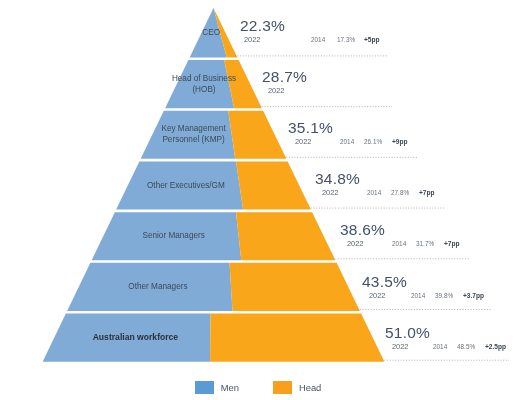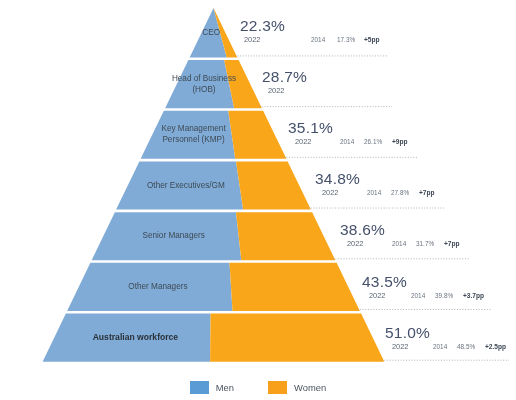--- a/index.html
+++ b/index.html
@@ -184,17 +184,17 @@
       </g>
   </svg>
 
   <div class="legend-wrap">
     <div class="legend-item">
       <span class="legend-swatch" id="sw-men" style="background: rgb(91, 155, 213);"></span>
       <span class="legend-text">Men</span>
     </div>
     <div class="legend-item">
       <span class="legend-swatch" id="sw-women" style="background: rgb(248, 160, 27);"></span>
-      <span class="legend-text">Women</span>
+      <span class="legend-text">Head</span>
     </div>
   </div>
 
 </div>
 
 </body></html>

